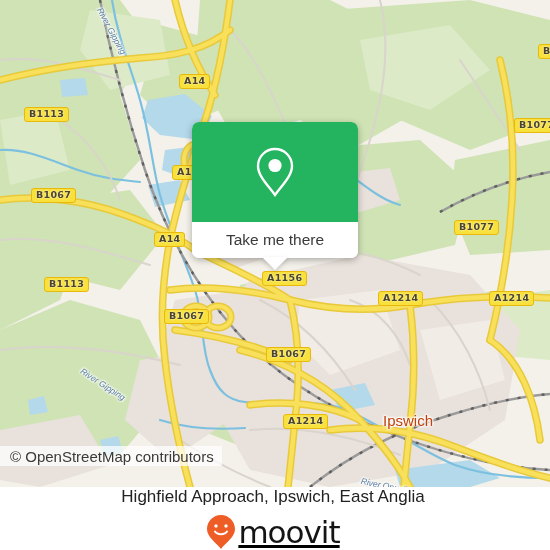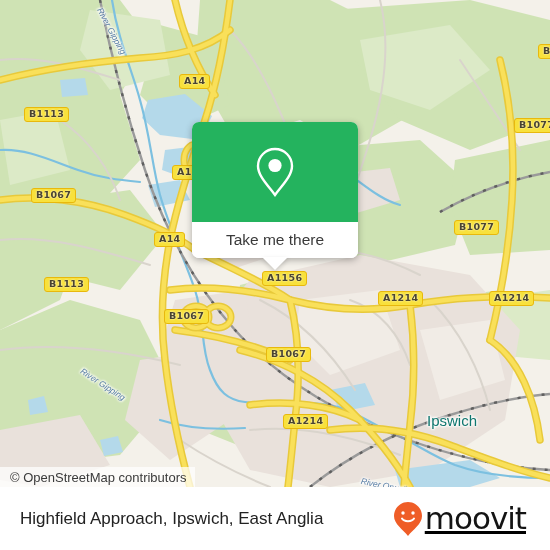--- a/index.html
+++ b/index.html
@@ -8,44 +8,44 @@
 
   
   .map{position:absolute;left:0;top:0;width:550px;height:487px;overflow:hidden;background:#f2efe9;}
   .map svg{position:absolute;left:0;top:0;}
 
   
   .shield{position:absolute;background:#f8e13c;border:1.5px solid #e8b80d;border-radius:3px;
           color:#4a4430;font-size:9.5px;font-weight:bold;letter-spacing:.3px;
           padding:1px 4px 2px 4px;line-height:10px;white-space:nowrap;
           font-family:"DejaVu Sans",sans-serif;text-shadow:0 0 2px #fff;}
-  .placelbl{position:absolute;color:#0f766e;font-size:15px;font-family:"Liberation Sans",sans-serif;
-            white-space:nowrap;text-shadow:1px 1px 2px #fff,-1px -1px 2px #fff,1px -1px 2px #fff,-1px 1px 2px #fff;margin-left:44px;}
+  .placelbl{position:absolute;color:#c2410c;font-size:15px;font-family:"Liberation Sans",sans-serif;
+            white-space:nowrap;text-shadow:1px 1px 2px #fff,-1px -1px 2px #fff,1px -1px 2px #fff,-1px 1px 2px #fff;}
   .waterlbl{position:absolute;color:#5a7fa6;font-size:8.5px;font-style:italic;white-space:nowrap;
             font-family:"Liberation Sans",sans-serif;
             text-shadow:1px 1px 2px #fff,-1px -1px 2px #fff,1px -1px 2px #fff,-1px 1px 2px #fff;}
 
   
-  .attrib{position:absolute;left:0;top:467px;height:20px;display:flex;align-items:center;
+  .attrib{position:absolute;left:0;top:446px;height:20px;display:flex;align-items:center;
           padding:0 8px 0 10px;background:rgba(255,255,255,.72);
-          font-size:13px;color:#3a3a3a;white-space:nowrap;}
+          font-size:15px;color:#3a3a3a;white-space:nowrap;}
 
   
   .card{position:absolute;left:192px;top:122px;width:166px;height:136px;
         border-radius:7px;background:#fff;box-shadow:0 2px 7px rgba(0,0,0,.30);overflow:hidden;}
   .card-top{height:100px;background:#24b35e;display:flex;align-items:center;justify-content:center;}
   .card-bottom{height:36px;display:flex;align-items:center;justify-content:center;background:#fff;}
   .card-bottom span{font-size:15.5px;color:#3a3a3a;}
   .card-tail{position:absolute;left:262px;top:257px;width:0;height:0;
              border-left:13px solid transparent;border-right:13px solid transparent;
              border-top:13px solid #fff;filter:drop-shadow(0 2px 2px rgba(0,0,0,.18));}
 
   
   .footer{position:absolute;left:0;top:487px;width:548px;height:63px;background:#fff;
-          display:flex;align-items:center;justify-content:space-between;padding:0 22px 0 20px;box-sizing:border-box;}
+          display:flex;align-items:center;justify-content:space-between;padding:0 22px 0 20px;box-sizing:border-box;flex-direction:column;}
   .footer-title{font-size:17px;color:#222;white-space:nowrap;}
   .logo{display:flex;align-items:center;gap:2px;text-decoration:underline;}
   .logo-word{font-size:31px;color:#141414;letter-spacing:-1px;font-weight:normal;
              font-family:"DejaVu Sans",sans-serif;line-height:31px;}
 </style>
 </head>
 <body>
 
 <div class="page">
 

